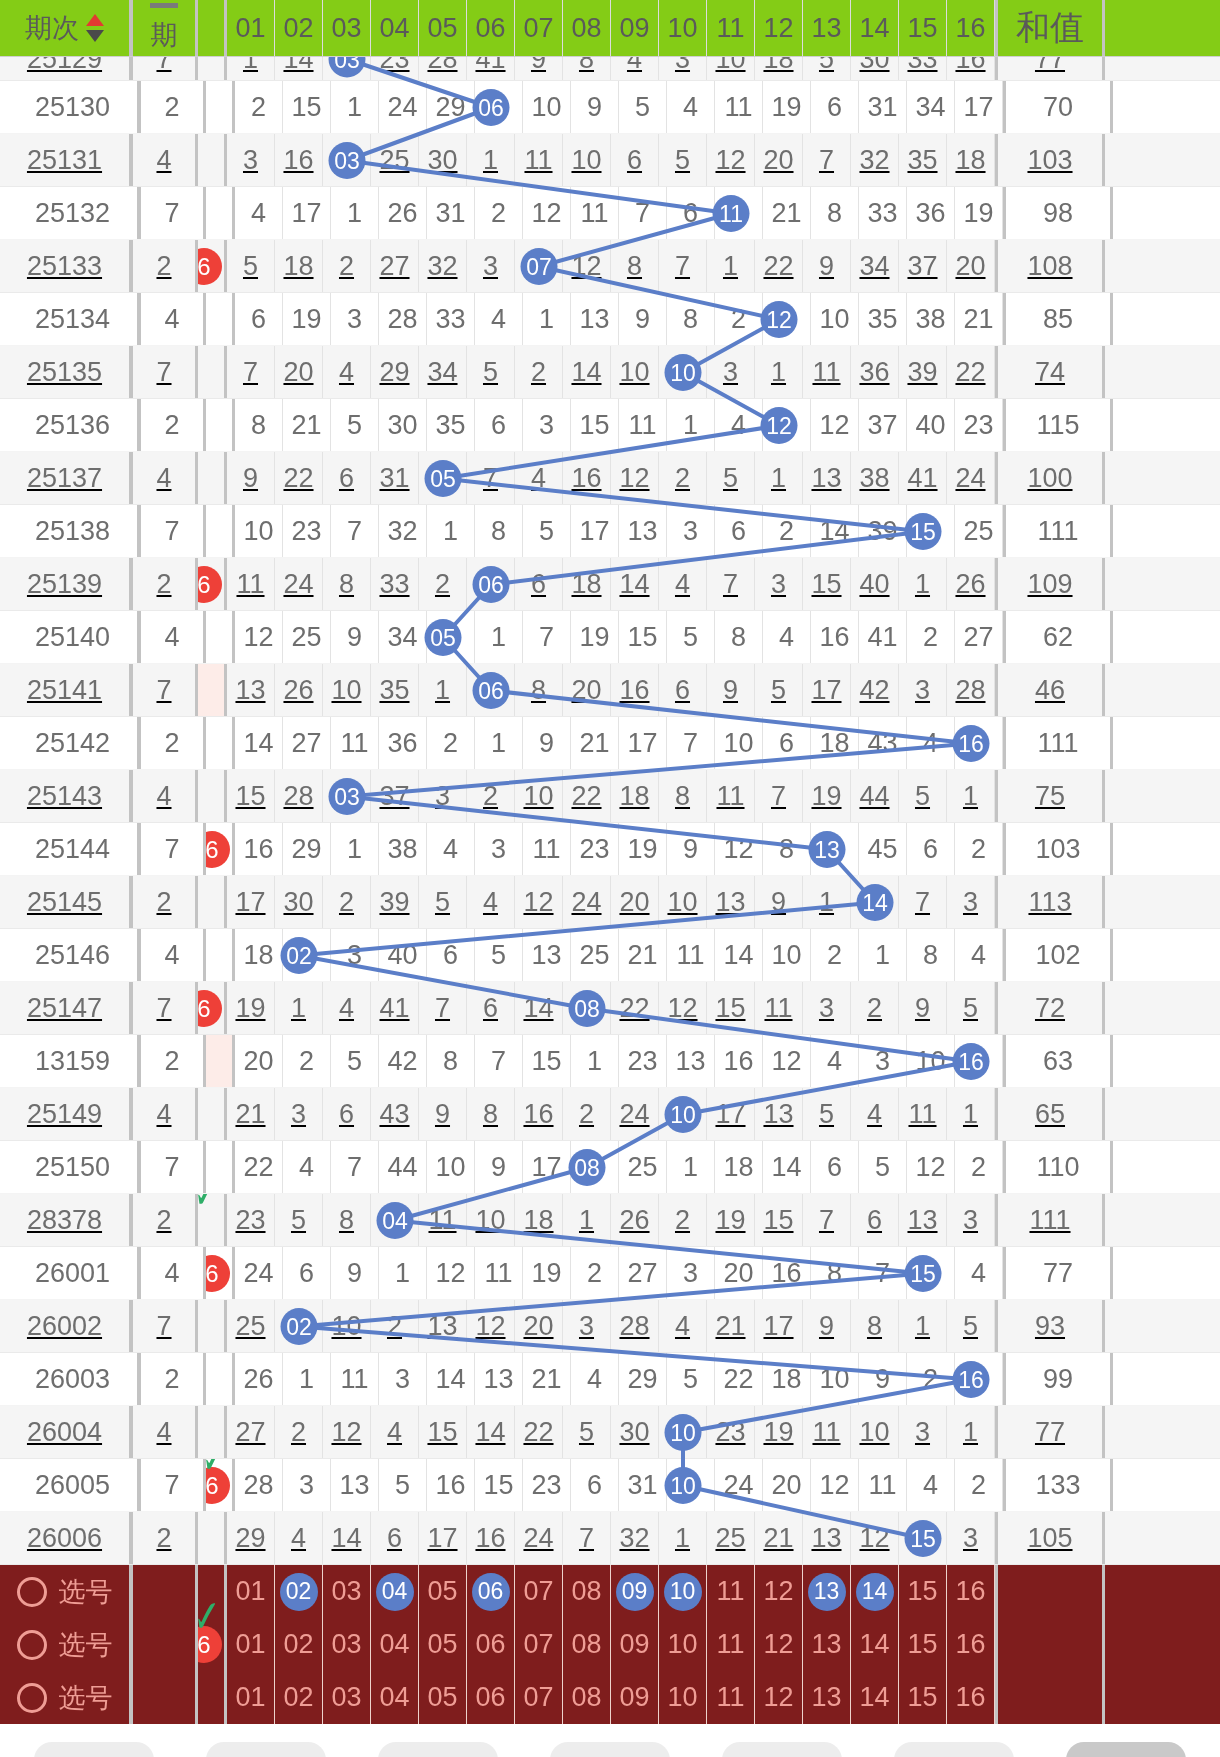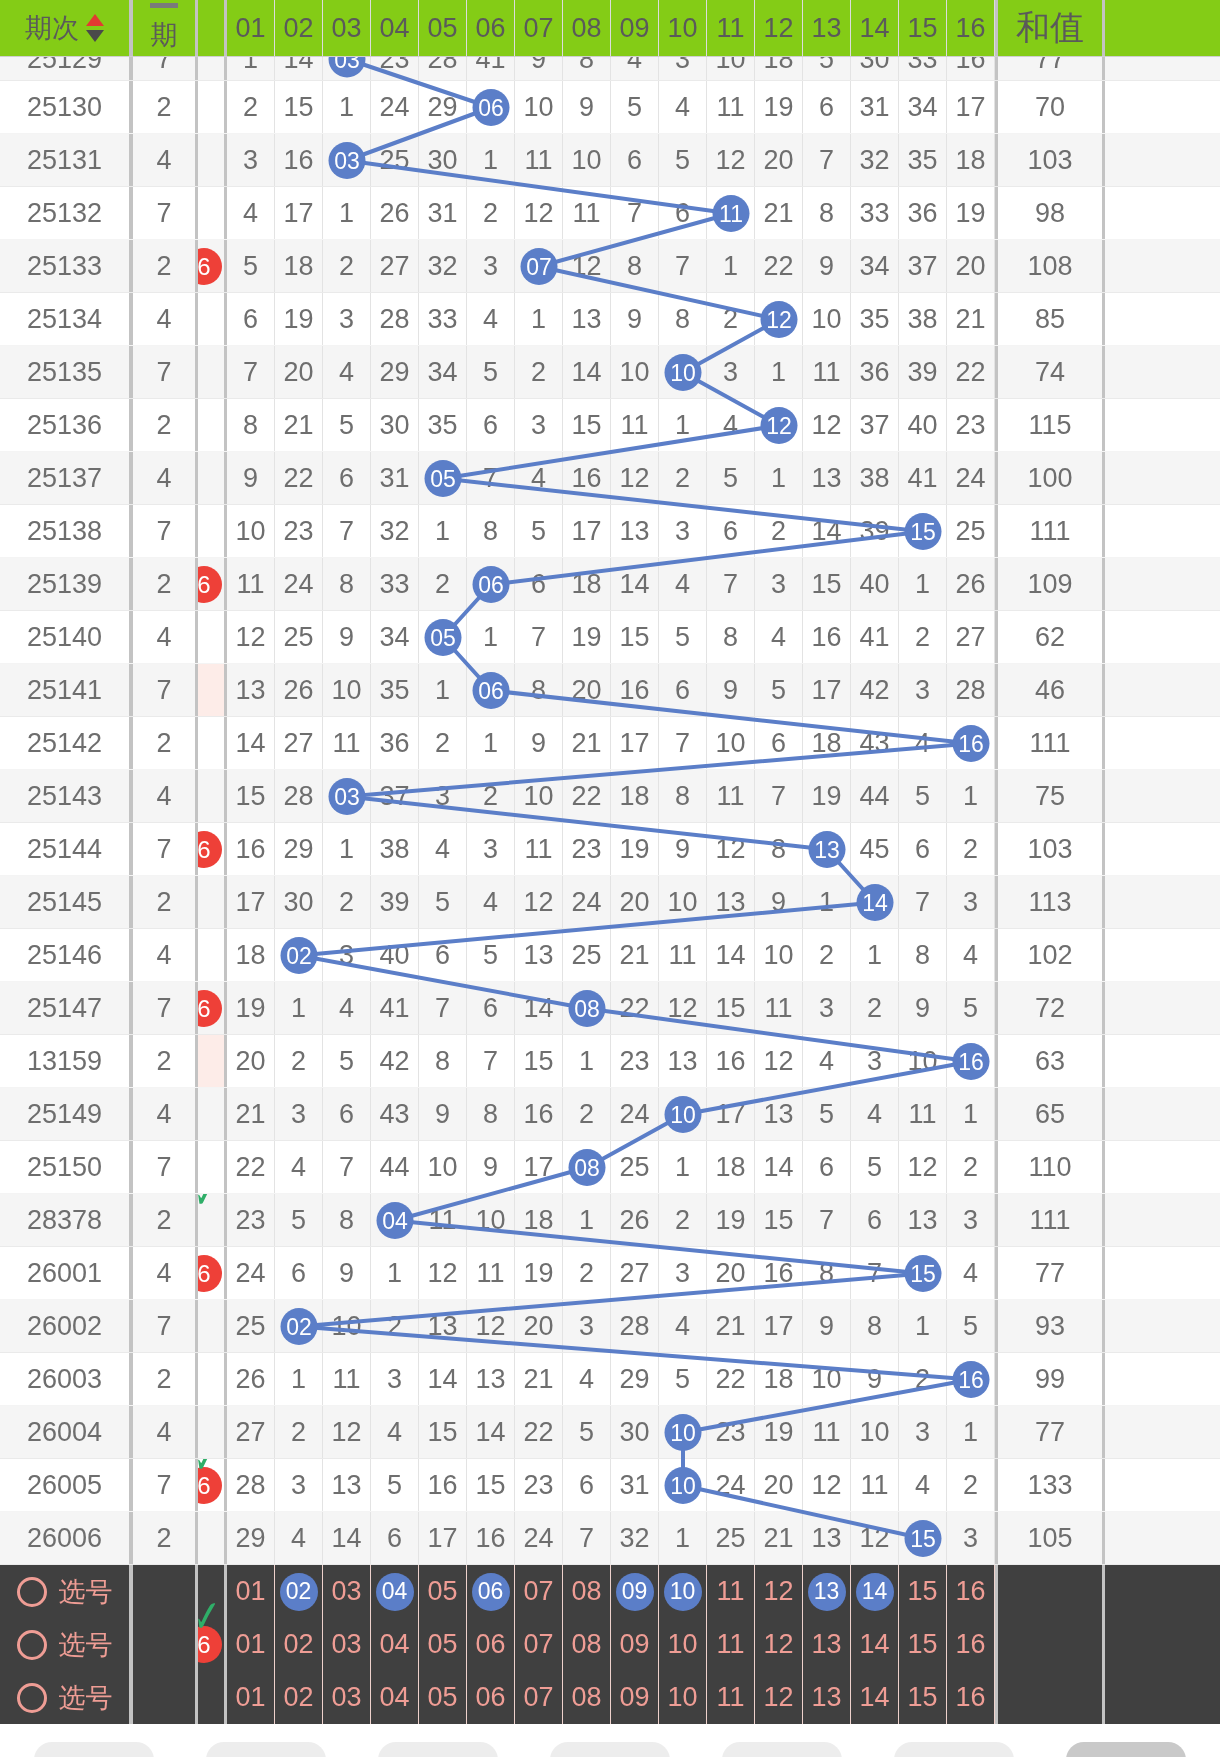--- a/index.html
+++ b/index.html
@@ -27,33 +27,33 @@
   .clip-stroke{position:absolute;top:3px;left:50%;transform:translateX(-50%);
                width:28px;height:5px;background:#7a7a7a;}
   .week-hdr-label{margin-top:14px;}
   .clip-partial{display:inline-block;margin-left:-16px;clip-path:inset(0 0 0 16px);}
   
   .rows{position:absolute;top:57px;left:0;width:1220px;z-index:1;}
   .row{width:1220px;height:53px;overflow:hidden;box-sizing:border-box;border-bottom:1px solid rgba(0,0,0,0.045);}
   .row.partial{height:24px;}
   .row.partial .row-flex{margin-top:-24px;}
   .row-flex{display:flex;height:53px;}
-  .stripe-a{background:#f5f5f5;}
-  .stripe-b{background:#ffffff;}
+  .stripe-a{background:#f5f5f5;text-decoration:underline;}
+  .stripe-b{background:#ffffff;padding-left:8px;}
   .clip-cell.pink{background:#fdece8;}
   .badge{position:absolute;top:8px;left:-12px;width:36px;height:37px;border-radius:50%;
          background:#ee4038;color:#fff;font-size:24px;display:flex;align-items:center;
          justify-content:center;clip-path:inset(0 0 0 12px);}
   .checkmark{position:absolute;top:-22px;left:-9px;color:#2fae68;font-size:42px;font-weight:bold;
              transform:rotate(-8deg);clip-path:inset(0 0 0 9px);line-height:1;z-index:2;}
   
   .overlay{position:absolute;top:0;left:0;z-index:4;pointer-events:none;}
   
   .picks{position:absolute;top:1565px;left:0;width:1220px;z-index:1;}
-  .pick-row{width:1220px;height:53px;display:flex;background:#404040;box-sizing:border-box;}
+  .pick-row{width:1220px;height:53px;display:flex;background:#7f1d1d;box-sizing:border-box;}
   .pick-row .cell{color:#ef9d95;}
   .pick-row .num-cell{border-right:1px solid #eed2cc;}
   .pick-ring{width:30px;height:30px;border:3px solid #ef9d95;border-radius:50%;box-sizing:border-box;}
   .pick-label{margin-left:12px;}
   .pick-circle{width:38px;height:38px;border-radius:50%;background:#5b7ec8;color:#fff;
                font-size:23px;display:flex;align-items:center;justify-content:center;}
   .pick-partial{display:inline-block;margin-left:-16px;clip-path:inset(0 0 0 16px);}
   
   .footer-btn{position:absolute;top:1742px;width:120px;height:36px;border-radius:18px;background:#ededed;}
   .footer-btn.dark{background:#c9c9c9;}

